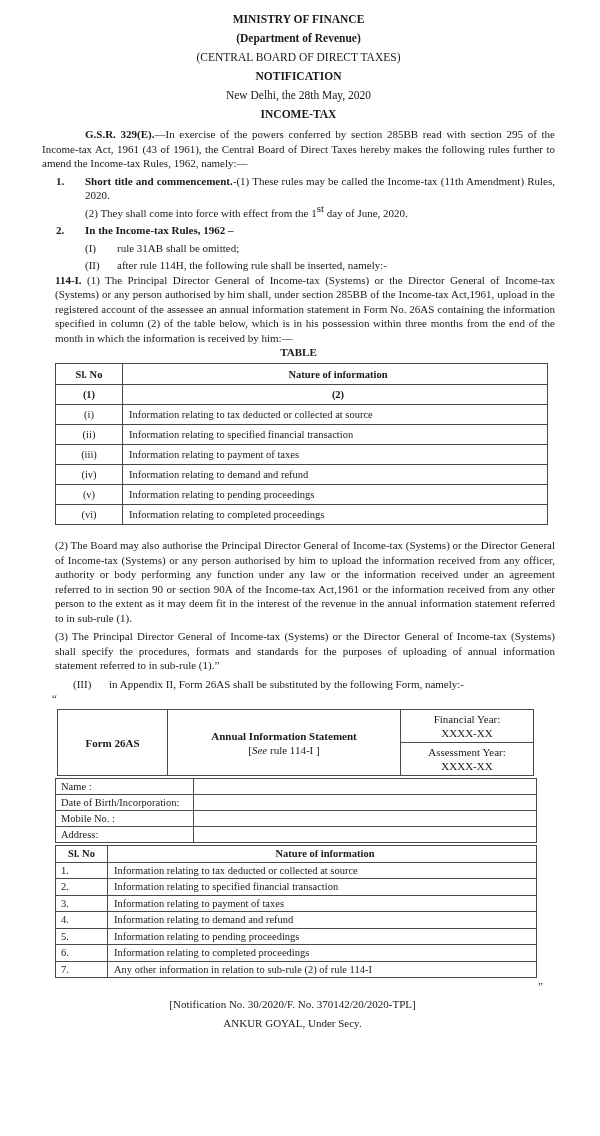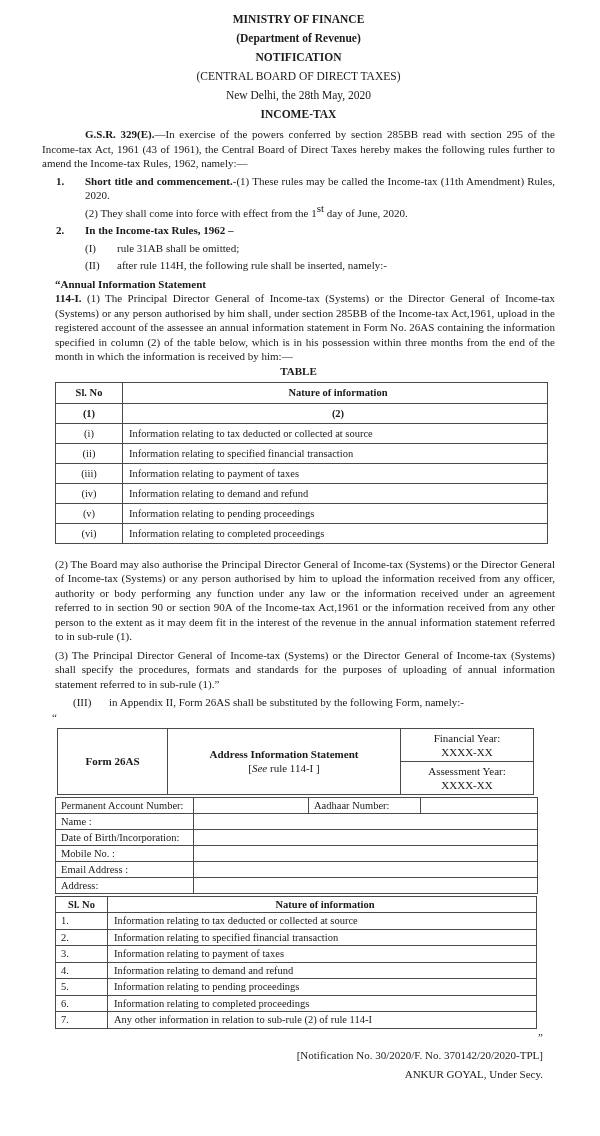--- a/index.html
+++ b/index.html
@@ -53,33 +53,33 @@
 
   .pb { margin:2px 0 0 13px; width:482px; }
   .pb .b1 { width:52px; padding-left:5px; }
   .pb .b1h { width:52px; text-align:center; }
   .pb .b2 { padding-left:6px; }
   .pb tr { height:16.5px; }
 
   .part-label { margin-top:5px; font-size:11px; line-height:15px; }
   .openq { margin-left:10px; font-size:11px; line-height:13px; margin-top:1px; }
   .closeq { text-align:right; font-size:11px; line-height:13px; margin-top:2px; padding-right:12px; }
-  .footr { text-align:right; font-size:11px; line-height:14px; padding-right:12px; }
+  .footr { text-align:center; font-size:11px; line-height:14px; padding-right:12px; }
   .footr.first { margin-top:4px; }
   .footr.second { margin-top:5px; }
 </style>
 </head>
 <body>
 
 <div class="page">
 
   <div class="hline center bold">MINISTRY OF FINANCE</div>
   <div class="hline center bold">(Department of Revenue)</div>
+  <div class="hline center">(CENTRAL BOARD OF DIRECT TAXES)</div>
   <div class="hline center bold">NOTIFICATION</div>
-  <div class="hline center">(CENTRAL BOARD OF DIRECT TAXES)</div>
   <div class="hline center">New Delhi, the 28th May, 2020</div>
   <div class="hline center bold">INCOME-TAX</div>
 
   <p class="just gsr"><span class="bold">G.S.R. 329(E).</span><span>—In exercise of the powers conferred by section 285BB read with section 295 of the Income-tax Act, 1961 (43 of 1961), the Central Board of Direct Taxes hereby makes the following rules further to amend the Income-tax Rules, 1962, namely:—</span></p>
 
   <div class="li para">
     <span class="num bold">1.</span>
     <div class="body just"><span class="bold">Short title and commencement.</span><span>-(1) These rules may be called the Income-tax (11th Amendment) Rules, 2020.</span></div>
   </div>
 
@@ -92,21 +92,20 @@
 
   <div class="li2 para">
     <span class="num">(I)</span>
     <div class="body">rule 31AB shall be omitted;</div>
   </div>
   <div class="li2 para">
     <span class="num">(II)</span>
     <div class="body">after rule 114H, the following rule shall be inserted, namely:-</div>
   </div>
 
-  <p class="bold q-head">“Annual Information Statement</p>
 
   <p class="just quoted"><span class="bold">114-I.</span><span> (1) The Principal Director General of Income-tax (Systems) or the Director General of Income-tax (Systems) or any person authorised by him shall, under section 285BB of the Income-tax Act,1961, upload in the registered account of the assessee an annual information statement in Form No. 26AS containing the information specified in column (2) of the table below, which is in his possession within three months from the end of the month in which the information is received by him:—</span></p>
 
   <div class="center bold tbl-label">TABLE</div>
 
   <table class="t1">
     <tbody>
         <tr class="hdr">
       <td class="c1 bold">Sl. No</td>
       <td class="c2 hc bold">Nature of information</td>
@@ -150,60 +149,50 @@
     <div class="body">in Appendix II, Form 26AS shall be substituted by the following Form, namely:-</div>
   </div>
 
   <div class="openq">“</div>
 
   <table class="formtbl">
     <tbody>
         <tr>
       <td class="fc1 bold" rowspan="2">Form 26AS</td>
       <td class="fc2" rowspan="2">
-        <div class="bold">Address Information Statement</div>
+        <div class="bold">Annual Information Statement</div>
         <div><span>[</span><span class="em-it">See</span><span> rule 114-I  ]</span></div>
       </td>
       <td class="fc3">
         <div>Financial Year:</div>
         <div>XXXX-XX</div>
       </td>
     </tr>
     <tr>
       <td class="fc3">
         <div>Assessment Year:</div>
         <div>XXXX-XX</div>
       </td>
     </tr>
   </tbody>
     </table>
 
 
   <table class="pa">
     <tbody>
-        <tr>
-      <td class="a1">Permanent Account Number:</td>
-      <td class="a2"></td>
-      <td class="a3">Aadhaar Number:</td>
-      <td class="a4"></td>
-    </tr>
     <tr>
           <td class="a1">Name :</td>
           <td colspan="3"></td>
         </tr>
     <tr>
           <td class="a1">Date of Birth/Incorporation:</td>
           <td colspan="3"></td>
         </tr>
     <tr>
           <td class="a1">Mobile No. :</td>
-          <td colspan="3"></td>
-        </tr>
-    <tr>
-          <td class="a1">Email Address :</td>
           <td colspan="3"></td>
         </tr>
     <tr>
           <td class="a1">Address:</td>
           <td colspan="3"></td>
         </tr>
   </tbody>
     </table>
 
 

